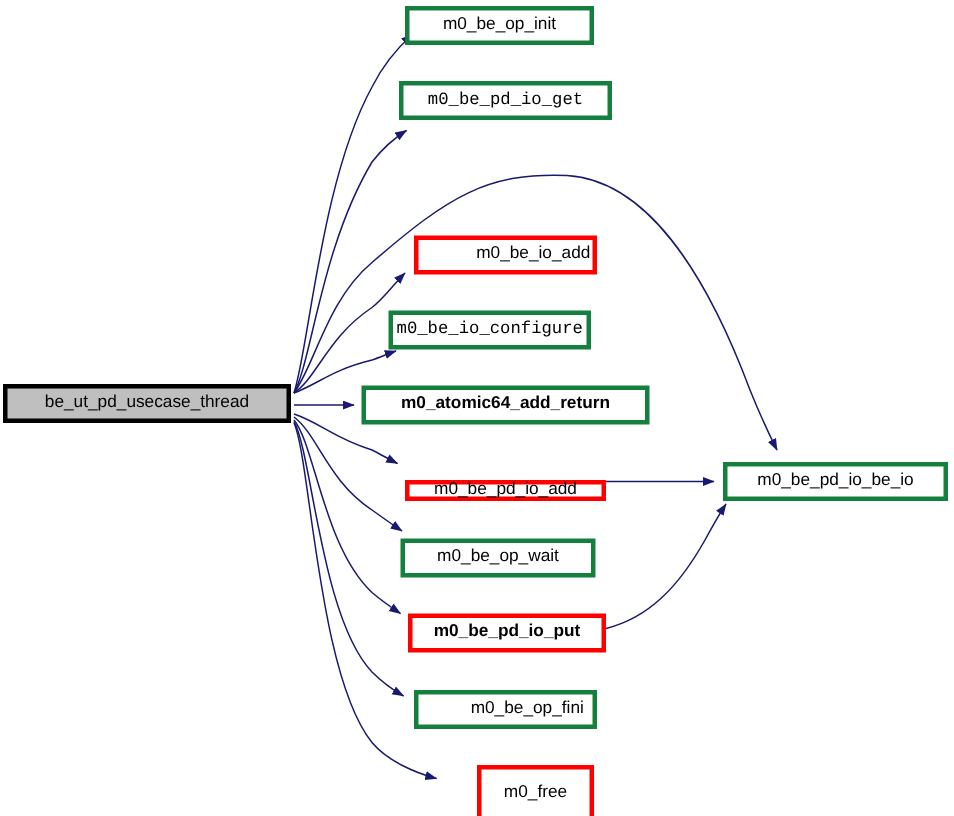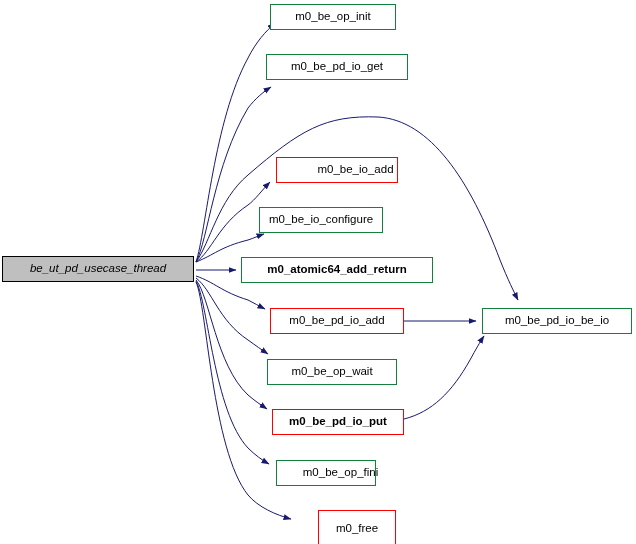--- a/index.html
+++ b/index.html
@@ -21,21 +21,21 @@
     position: absolute;
     left: 0;
     top: 0;
     width: 636px;
     height: 544px;
     pointer-events: none;
   }
   .node {
     position: absolute;
     box-sizing: border-box;
-    border: 1px solid #15803d;
+    border: 3px solid #15803d;
     background: #ffffff;
     color: #000000;
     font-size: 11.5px;
     line-height: 1;
     display: flex;
     align-items: center;
     justify-content: center;
     white-space: nowrap;
   }
   .node.red {
@@ -66,26 +66,26 @@
         <path d="M 196 276 C 214 282 222 292 248 300 C 254 303 259 306 265 309" fill="none" stroke="#191970" stroke-width="1" marker-end="url(#arrow)"></path>
         <path d="M 196 278 C 212 290 218 320 248 340 C 255 345 262 350 268 354" fill="none" stroke="#191970" stroke-width="1" marker-end="url(#arrow)"></path>
         <path d="M 196 280 C 210 297 216 365 248 395 C 255 401 261 405 267 409" fill="none" stroke="#191970" stroke-width="1" marker-end="url(#arrow)"></path>
         <path d="M 196 281 C 208 302 214 412 248 448 C 255 455 262 460 269 464" fill="none" stroke="#191970" stroke-width="1" marker-end="url(#arrow)"></path>
         <path d="M 196 282 C 207 306 212 450 248 495 C 258 507 276 515 291 519" fill="none" stroke="#191970" stroke-width="1" marker-end="url(#arrow)"></path>
         <path d="M 404 321 L 476 321" fill="none" stroke="#191970" stroke-width="1" marker-end="url(#arrow)"></path>
         <path d="M 404 419 C 432 412 452 392 470 360 C 476 349 480 342 484 336" fill="none" stroke="#191970" stroke-width="1" marker-end="url(#arrow)"></path>
       </g>
   </svg>
   <div id="node-layer">
-      <div class="node current" style="left: 2px; top: 256px; width: 192px; height: 26px; font-style: italic;">be_ut_pd_usecase_thread</div>
+      <div class="node current" style="left: 2px; top: 256px; width: 192px; height: 26px;">be_ut_pd_usecase_thread</div>
       <div class="node" style="left: 270px; top: 4px; width: 126px; height: 26px;">m0_be_op_init</div>
-      <div class="node" style="left: 266px; top: 54px; width: 142px; height: 26px;">m0_be_pd_io_get</div>
+      <div class="node" style="left: 266px; top: 54px; width: 142px; height: 26px; font-family: Liberation Mono, monospace;">m0_be_pd_io_get</div>
       <div class="node red" style="left: 276px; top: 157px; width: 122px; height: 26px; padding-left: 37px;">m0_be_io_add</div>
-      <div class="node" style="left: 259px; top: 207px; width: 124px; height: 26px;">m0_be_io_configure</div>
+      <div class="node" style="left: 259px; top: 207px; width: 135px; height: 26px; font-family: Liberation Mono, monospace;">m0_be_io_configure</div>
       <div class="node" style="left: 241px; top: 257px; width: 192px; height: 26px; font-weight: bold;">m0_atomic64_add_return</div>
-      <div class="node red" style="left: 270px; top: 308px; width: 134px; height: 26px;">m0_be_pd_io_add</div>
+      <div class="node red" style="left: 270px; top: 320px; width: 134px; height: 14px;">m0_be_pd_io_add</div>
       <div class="node" style="left: 267px; top: 359px; width: 130px; height: 26px;">m0_be_op_wait</div>
       <div class="node red" style="left: 272px; top: 409px; width: 132px; height: 26px; font-weight: bold;">m0_be_pd_io_put</div>
-      <div class="node" style="left: 276px; top: 460px; width: 100px; height: 26px; padding-left: 29px;">m0_be_op_fini</div>
+      <div class="node" style="left: 276px; top: 460px; width: 122px; height: 26px; padding-left: 29px;">m0_be_op_fini</div>
       <div class="node red" style="left: 298px; top: 510px; width: 78px; height: 38px; margin-left: 20px;">m0_free</div>
       <div class="node" style="left: 482px; top: 308px; width: 150px; height: 26px;">m0_be_pd_io_be_io</div>
     </div>
 </div>
 
 </body></html>

